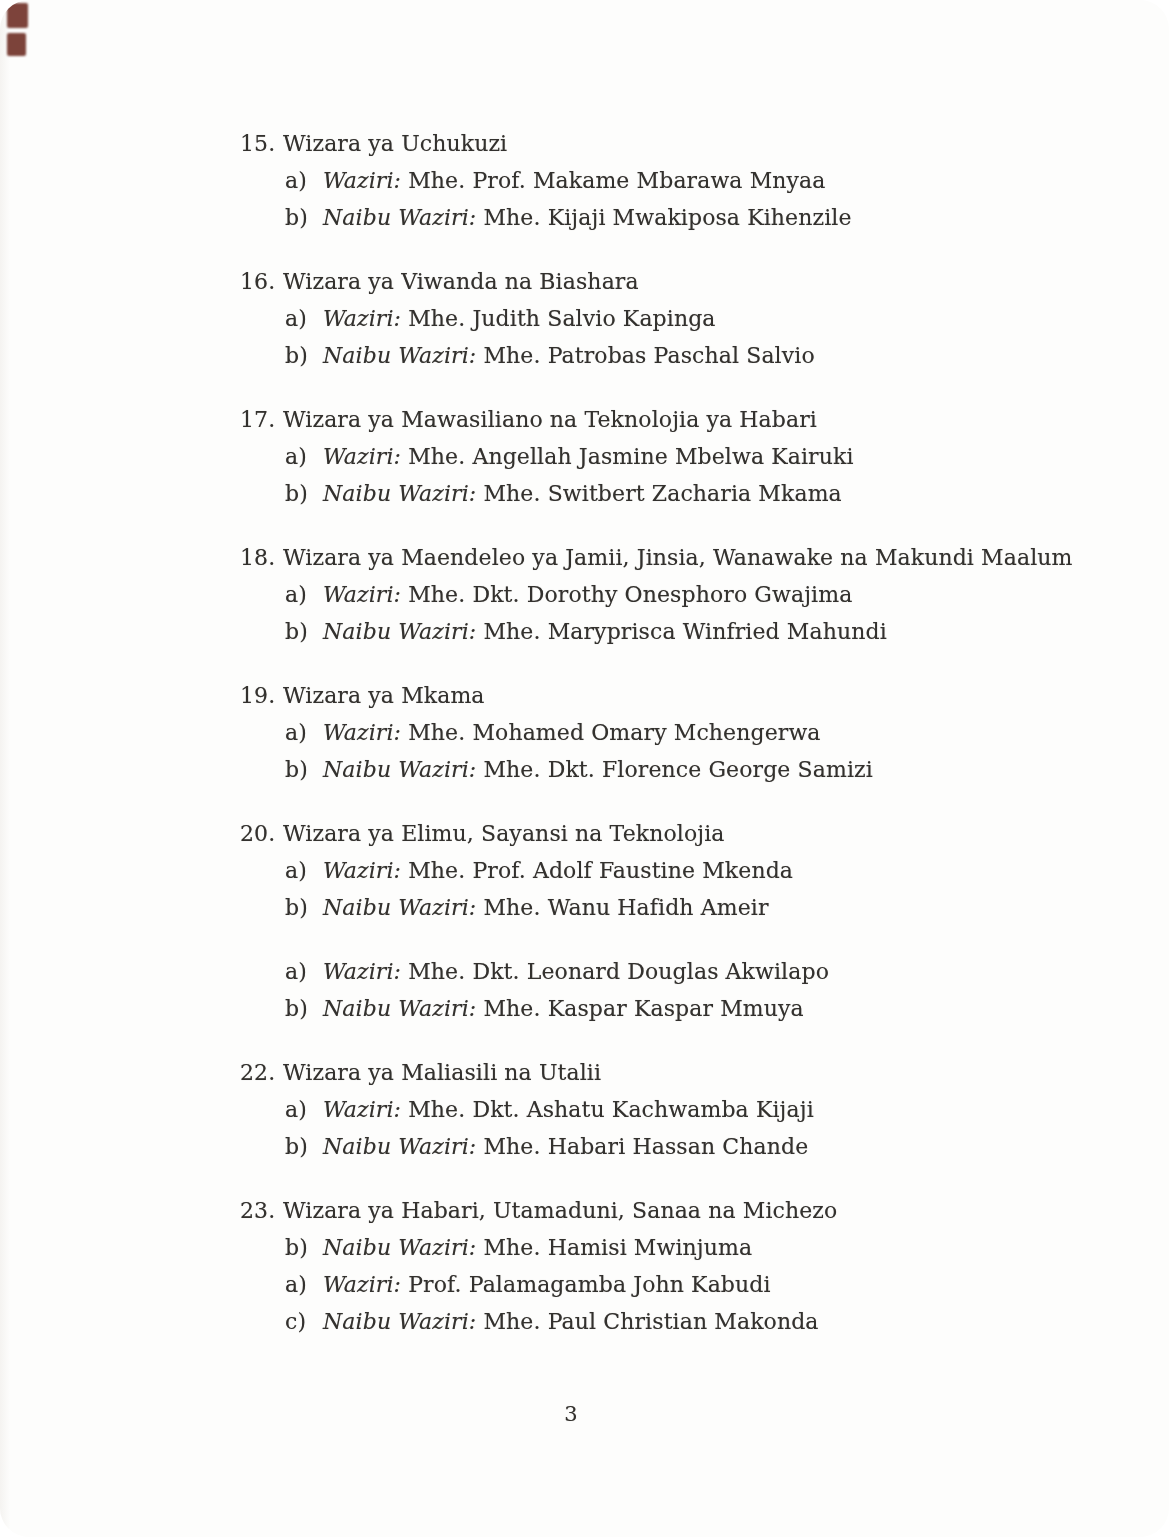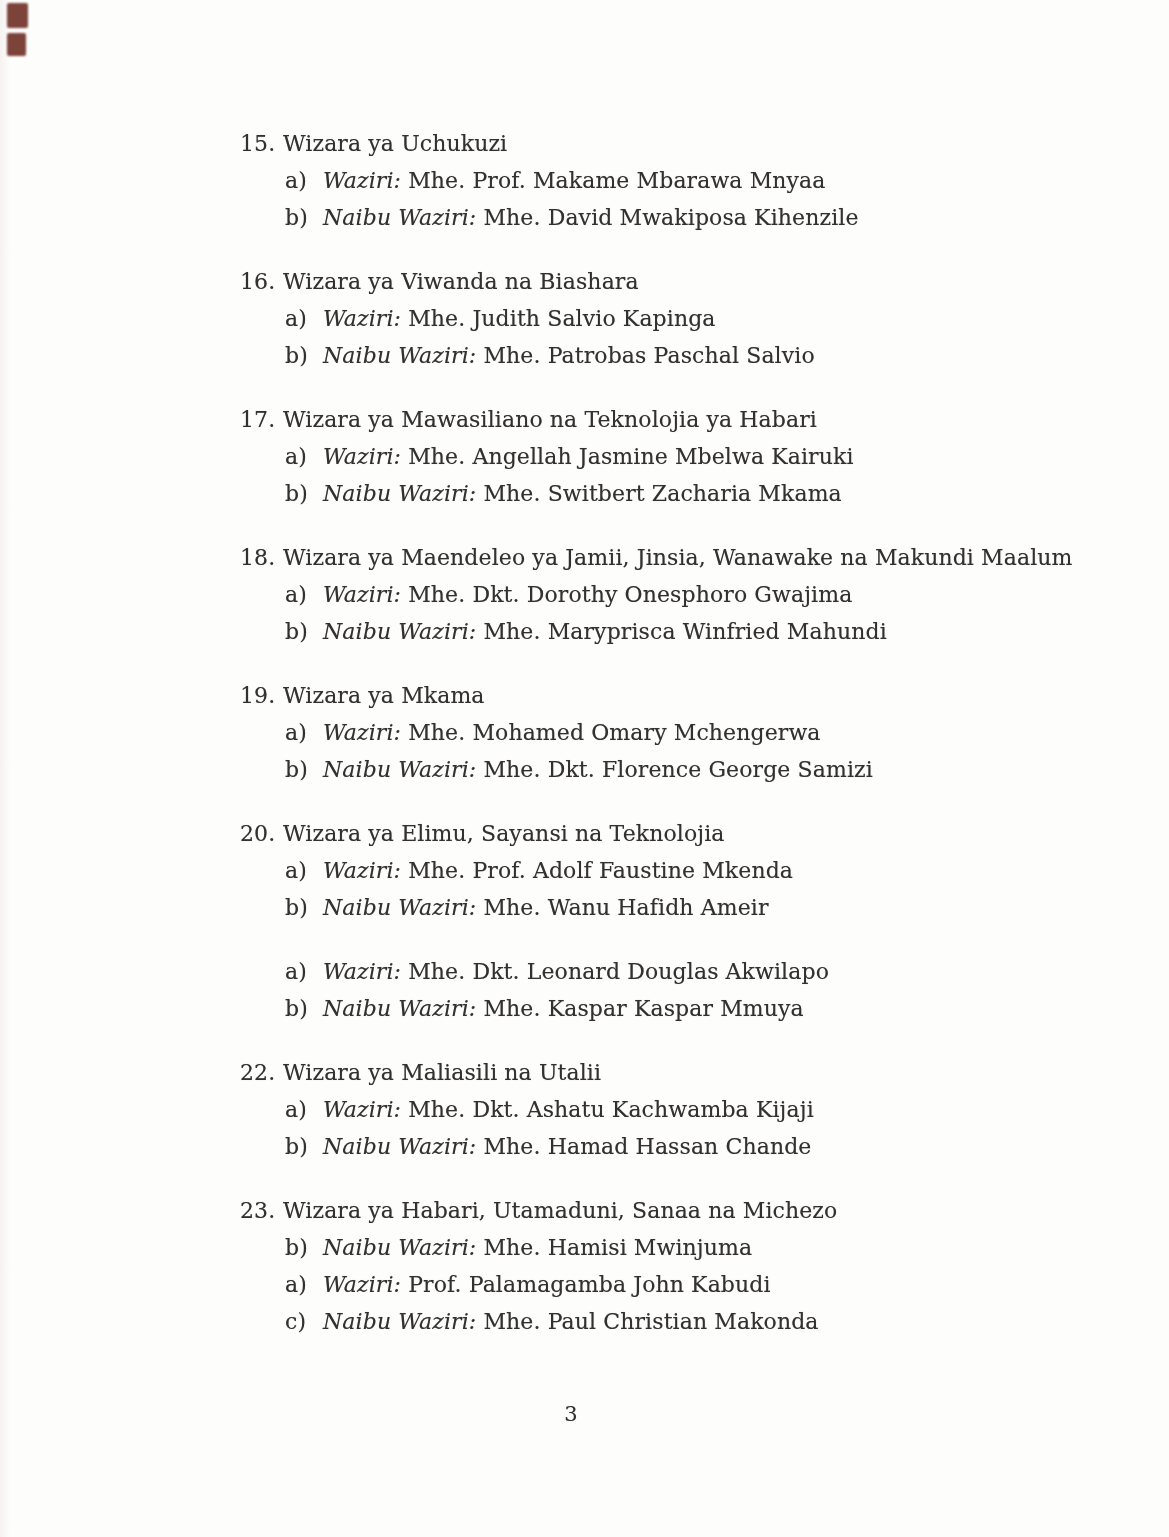--- a/index.html
+++ b/index.html
@@ -4,20 +4,21 @@
 <style>
   html, body { margin: 0; padding: 0; background: #ffffff; }
   .page {
     position: relative;
     width: 1169px;
     height: 1537px;
     background: #fdfdfc;
     overflow: hidden;
     font-family: "DejaVu Serif", "Liberation Serif", serif;
     color: #33312e;
+    border-radius: 29px;
   }
   
   .edge-strip {
     position: absolute;
     left: 0; top: 0; bottom: 0;
     width: 12px;
     background: linear-gradient(to right, #f1efec 0%, rgba(241,239,236,0) 85%);
     opacity: 0.7;
     pointer-events: none;
   }
@@ -69,21 +70,21 @@
 
 <div class="page">
   <div class="edge-strip"></div>
   <div class="corner-mark m1" style="background: rgb(107, 42, 32);"></div>
   <div class="corner-mark m2" style="background: rgb(107, 42, 32);"></div>
 
   <div class="doc-list" id="ministry-list">
       <div class="item">
     <div class="item-heading"><span class="num">15.</span><span class="title">Wizara ya Uchukuzi</span></div>
   <div class="entry"><span class="letter">a)</span><span class="role">Waziri:</span> <span class="name">Mhe. Prof. Makame Mbarawa Mnyaa</span></div>
-        <div class="entry"><span class="letter">b)</span><span class="role">Naibu Waziri:</span> <span class="name">Mhe. David Mwakiposa Kihenzile</span></div>
+        <div class="entry"><span class="letter">b)</span><span class="role">Naibu Waziri:</span> <span class="name">Mhe. Kijaji Mwakiposa Kihenzile</span></div>
       </div>
       <div class="item">
     <div class="item-heading"><span class="num">16.</span><span class="title">Wizara ya Viwanda na Biashara</span></div>
   <div class="entry"><span class="letter">a)</span><span class="role">Waziri:</span> <span class="name">Mhe. Judith Salvio Kapinga</span></div>
         <div class="entry"><span class="letter">b)</span><span class="role">Naibu Waziri:</span> <span class="name">Mhe. Patrobas Paschal Salvio</span></div>
       </div>
       <div class="item">
     <div class="item-heading"><span class="num">17.</span><span class="title">Wizara ya Mawasiliano na Teknolojia ya Habari</span></div>
   <div class="entry"><span class="letter">a)</span><span class="role">Waziri:</span> <span class="name">Mhe. Angellah Jasmine Mbelwa Kairuki</span></div>
         <div class="entry"><span class="letter">b)</span><span class="role">Naibu Waziri:</span> <span class="name">Mhe. Switbert Zacharia Mkama</span></div>
@@ -103,21 +104,21 @@
   <div class="entry"><span class="letter">a)</span><span class="role">Waziri:</span> <span class="name">Mhe. Prof. Adolf Faustine Mkenda</span></div>
         <div class="entry"><span class="letter">b)</span><span class="role">Naibu Waziri:</span> <span class="name">Mhe. Wanu Hafidh Ameir</span></div>
       </div>
       <div class="item">
   <div class="entry"><span class="letter">a)</span><span class="role">Waziri:</span> <span class="name">Mhe. Dkt. Leonard Douglas Akwilapo</span></div>
         <div class="entry"><span class="letter">b)</span><span class="role">Naibu Waziri:</span> <span class="name">Mhe. Kaspar Kaspar Mmuya</span></div>
       </div>
       <div class="item">
     <div class="item-heading"><span class="num">22.</span><span class="title">Wizara ya Maliasili na Utalii</span></div>
   <div class="entry"><span class="letter">a)</span><span class="role">Waziri:</span> <span class="name">Mhe. Dkt. Ashatu Kachwamba Kijaji</span></div>
-        <div class="entry"><span class="letter">b)</span><span class="role">Naibu Waziri:</span> <span class="name">Mhe. Hamad Hassan Chande</span></div>
+        <div class="entry"><span class="letter">b)</span><span class="role">Naibu Waziri:</span> <span class="name">Mhe. Habari Hassan Chande</span></div>
       </div>
       <div class="item">
     <div class="item-heading"><span class="num">23.</span><span class="title">Wizara ya Habari, Utamaduni, Sanaa na Michezo</span></div>
   <div class="entry"><span class="letter">b)</span><span class="role">Naibu Waziri:</span> <span class="name">Mhe. Hamisi Mwinjuma</span></div>
         <div class="entry"><span class="letter">a)</span><span class="role">Waziri:</span> <span class="name">Prof. Palamagamba John Kabudi</span></div>
         <div class="entry"><span class="letter">c)</span><span class="role">Naibu Waziri:</span> <span class="name">Mhe. Paul Christian Makonda</span></div>
       </div>
     </div>
 
   <div class="page-number">3</div>

